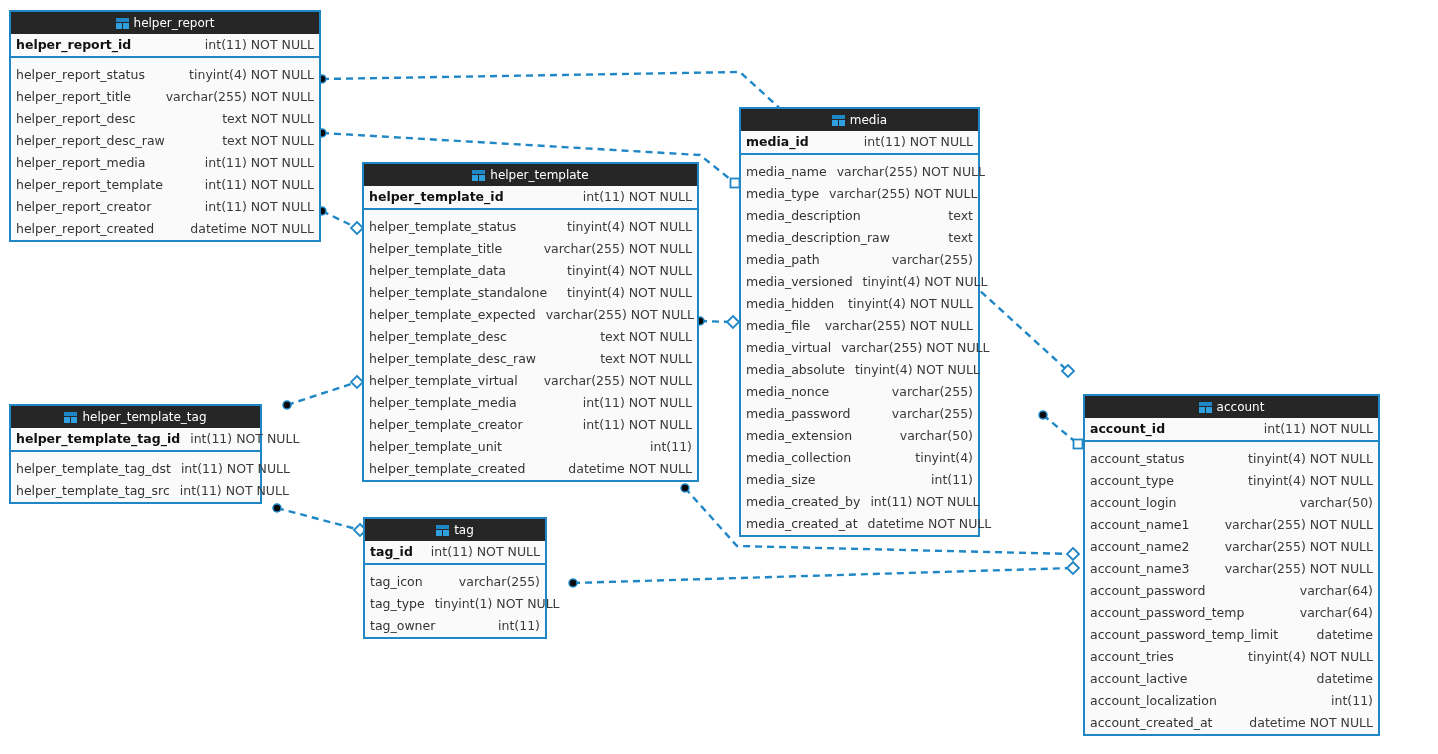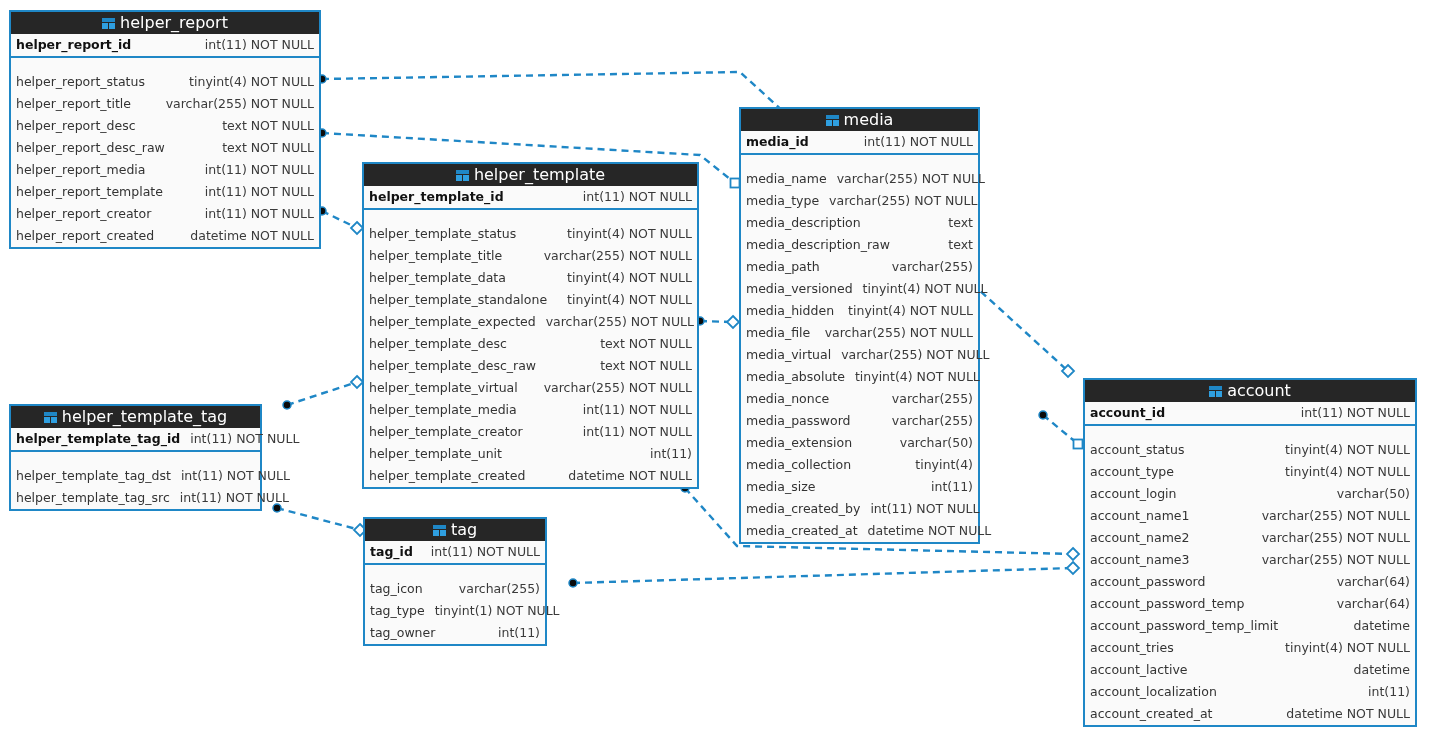--- a/index.html
+++ b/index.html
@@ -15,21 +15,21 @@
   .entity{
     position:absolute;
     background:#fafafa;
     border:2px solid #1f87c6;
     box-sizing:border-box;
     z-index:2;
   }
   .ent-header{
     background:#262626;
     color:#ffffff;
-    font-size:16px;
+    font-size:12px;
     height:22px;
     line-height:22px;
     text-align:center;
     white-space:nowrap;
     display:flex;align-items:center;justify-content:center;gap:5px;
   }
   .tbl-icon{
     display:inline-block;width:13px;height:11px;position:relative;flex:0 0 auto;
   }
   .tbl-icon i{position:absolute;background:#2f9fe0;display:block;}
@@ -46,21 +46,21 @@
     color:#333333;
     height:22px;
     line-height:22px;
     padding:0 5px;
     white-space:nowrap;
     box-sizing:border-box;
   }
   .row .cname{text-align:left;padding-right:10px;}
   .row .ctype{text-align:right;color:#3a3a3a;}
   .pk-row .row .cname{font-weight:bold;color:#111;text-align:right;}
-  .body-rows{padding-top:13px;}
+  .body-rows{padding-top:6px;}
 </style>
 </head>
 <body>
 
 <div id="canvas">
   <svg id="wires" viewBox="0 0 1438 754" xmlns="http://www.w3.org/2000/svg">
       <g>
         <polyline points="322,79 740,72 1068,371" fill="none" stroke="#1f87c6" stroke-width="2.4" stroke-dasharray="7,5"></polyline>
         <circle cx="322" cy="79" r="4" fill="#0b0b0b" stroke="#1f87c6" stroke-width="1.5"></circle>
         <polygon points="1068,365 1074,371 1068,377 1062,371" fill="#ffffff" stroke="#1f87c6" stroke-width="1.8"></polygon>
@@ -301,21 +301,21 @@
         <div class="row">
           <span class="cname">media_created_by</span>
           <span class="ctype">int(11) NOT NULL</span>
         </div>
         <div class="row">
           <span class="cname">media_created_at</span>
           <span class="ctype">datetime NOT NULL</span>
         </div>
       </div>
     </div>
-    <div class="entity" style="left: 1083px; top: 378px; width: 334px;">
+    <div class="entity" style="left: 1083px; top: 394px; width: 297px;">
       <div class="ent-header">
         <span class="tbl-icon">
           <i class="bar"></i>
           <i class="c1"></i>
           <i class="c2"></i>
         </span>
         <span>account</span>
       </div>
       <div class="pk-row">
         <div class="row">

